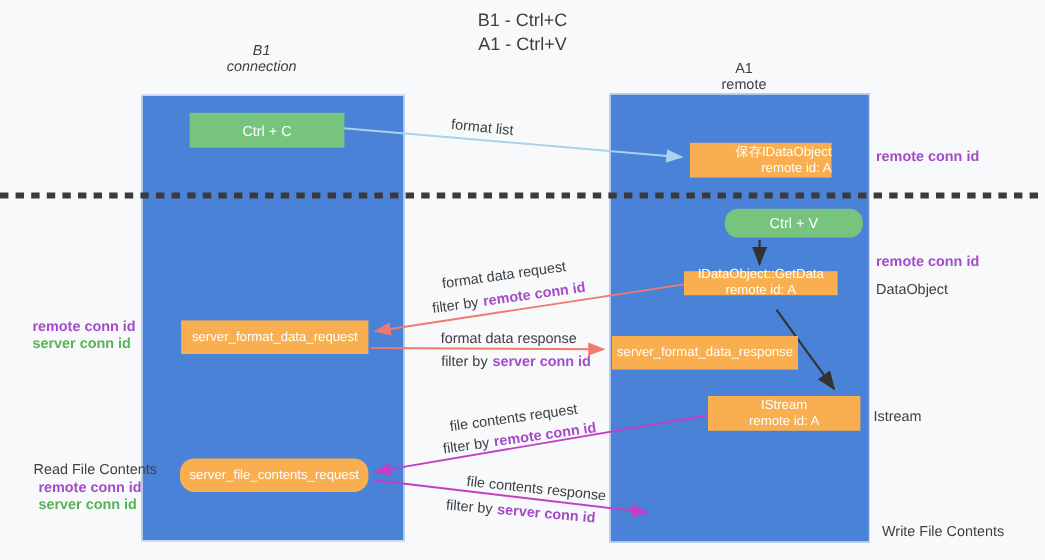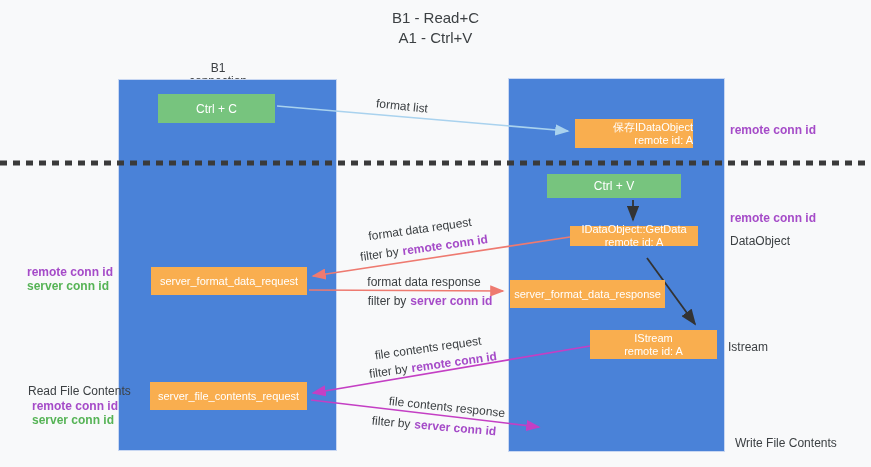--- a/index.html
+++ b/index.html
@@ -4,21 +4,21 @@
 <style>
   html,body{margin:0;padding:0;}
   body{font-family:"Liberation Sans",sans-serif;background:#fff;}
   .canvas{position:relative;width:871px;height:467px;background:var(--background,#f8f9fa);overflow:hidden;}
 
   .title{position:absolute;left:0;right:0;top:8px;text-align:center;
          font-size:15px;line-height:20px;color:var(--text-dark,#3c4043);}
 
   .lane-header{position:absolute;width:120px;text-align:center;font-size:12px;
                line-height:13px;color:var(--text-dark,#3c4043);}
-  .lane-header.left{left:158px;top:62px;}
+  .lane-header.left{left:158px;top:36px;font-style:italic;}
   .lane-header.right{left:560px;top:51px;}
 
   .lane{position:absolute;background:var(--column-blue,#4a82d8);border:1px solid #c8d7f2;box-sizing:border-box;}
   .lane.left{left:118px;top:79px;width:219px;height:372px;}
   .lane.right{left:508px;top:78px;width:217px;height:374px;}
 
   svg.overlay{position:absolute;left:0;top:0;z-index:2;pointer-events:none;}
   .ln-lightblue{stroke:var(--arrow-lightblue,#a9d2ee);stroke-width:1.6;}
   .ln-salmon{stroke:var(--arrow-salmon,#ee7a70);stroke-width:1.6;}
   .ln-magenta{stroke:var(--arrow-magenta,#c43fc4);stroke-width:1.6;}
@@ -41,27 +41,31 @@
   .edge-label{position:absolute;z-index:4;font-size:12px;white-space:nowrap;
               color:var(--text-dark,#3a3d42);transform:translate(-50%,-50%);}
   .edge-label .pre{margin-right:4px;}
 </style>
 </head>
 <body>
 
 <div class="canvas">
 
   <div class="title">
-    <div>B1 - Read+C</div>
+    <div>B1 - Ctrl+C</div>
     <div>A1 - Ctrl+V</div>
   </div>
 
   <div class="lane-header left">
     <div>B1</div>
     <div>connection</div>
+  </div>
+  <div class="lane-header right">
+    <div>A1</div>
+    <div>remote</div>
   </div>
 
   <div class="lane left"></div>
   <div class="lane right"></div>
 
   <svg class="overlay" width="871" height="467" viewBox="0 0 871 467">
     <defs>
       <marker id="ah-lightblue" class="mk-lightblue" markerWidth="9" markerHeight="7" refX="8" refY="3.5" orient="auto">
           <path d="M0,0 L9,3.5 L0,7 z"></path>
         </marker>
@@ -78,30 +82,30 @@
     <line class="ln-dashed" x1="0" y1="163" x2="871" y2="163"></line>
     <line class="ln-lightblue" x1="277" y1="106" x2="568" y2="131" marker-end="url(#ah-lightblue)"></line>
     <line class="ln-black" x1="633" y1="200" x2="633" y2="220" marker-end="url(#ah-black)"></line>
     <line class="ln-salmon" x1="570" y1="237" x2="313" y2="276" marker-end="url(#ah-salmon)"></line>
     <line class="ln-salmon" x1="309" y1="290" x2="503" y2="291" marker-end="url(#ah-salmon)"></line>
     <line class="ln-black" x1="647" y1="258" x2="695" y2="324" marker-end="url(#ah-black)"></line>
     <line class="ln-magenta" x1="590" y1="346" x2="313" y2="393" marker-end="url(#ah-magenta)"></line>
     <line class="ln-magenta" x1="311" y1="400" x2="539" y2="427" marker-end="url(#ah-magenta)"></line>
   </svg>
 
-  <div class="node green" style="left:158px;top:94px;width:117px;height:29px;">
+  <div class="node green" style="left:158px;top:94px;width:129px;height:29px;">
     <span>Ctrl + C</span>
   </div>
 
   <div class="node orange" style="left:575px;top:119px;width:118px;height:29px;align-items:flex-end;">
     <span>保存IDataObject</span>
     <span>remote id: A</span>
   </div>
 
-  <div class="node green" style="left:547px;top:174px;width:134px;height:24px;">
+  <div class="node green" style="left:604px;top:174px;width:115px;height:24px;border-radius:11px;">
     <span>Ctrl + V</span>
   </div>
 
   <div class="node orange" style="left:570px;top:226px;width:128px;height:20px;">
     <span>IDataObject::GetData</span>
     <span>remote id: A</span>
   </div>
 
   <div class="node orange" style="left:151px;top:267px;width:156px;height:28px;">
     <span>server_format_data_request</span>
@@ -109,21 +113,21 @@
 
   <div class="node orange" style="left:510px;top:280px;width:155px;height:28px;text-align:center;">
     <span>server_format_data_response</span>
   </div>
 
   <div class="node orange" style="left:590px;top:330px;width:127px;height:29px;">
     <span>IStream</span>
     <span>remote id: A</span>
   </div>
 
-  <div class="node orange" style="left:150px;top:382px;width:157px;height:28px;">
+  <div class="node orange" style="left:150px;top:382px;width:157px;height:28px;border-radius:12px;">
     <span>server_file_contents_request</span>
   </div>
 
 
   <div class="edge-label" style="left:402px;top:106px;transform:translate(-50%,-50%) rotate(6deg);">format list</div>
 
   <div class="edge-label" style="left:420px;top:229px;transform:translate(-50%,-50%) rotate(-8deg);">format data request</div>
   <div class="edge-label" style="left:424px;top:248px;transform:translate(-50%,-50%) rotate(-8deg);">
     <span class="pre">filter by</span><span class="purple">remote conn id</span>
   </div>

